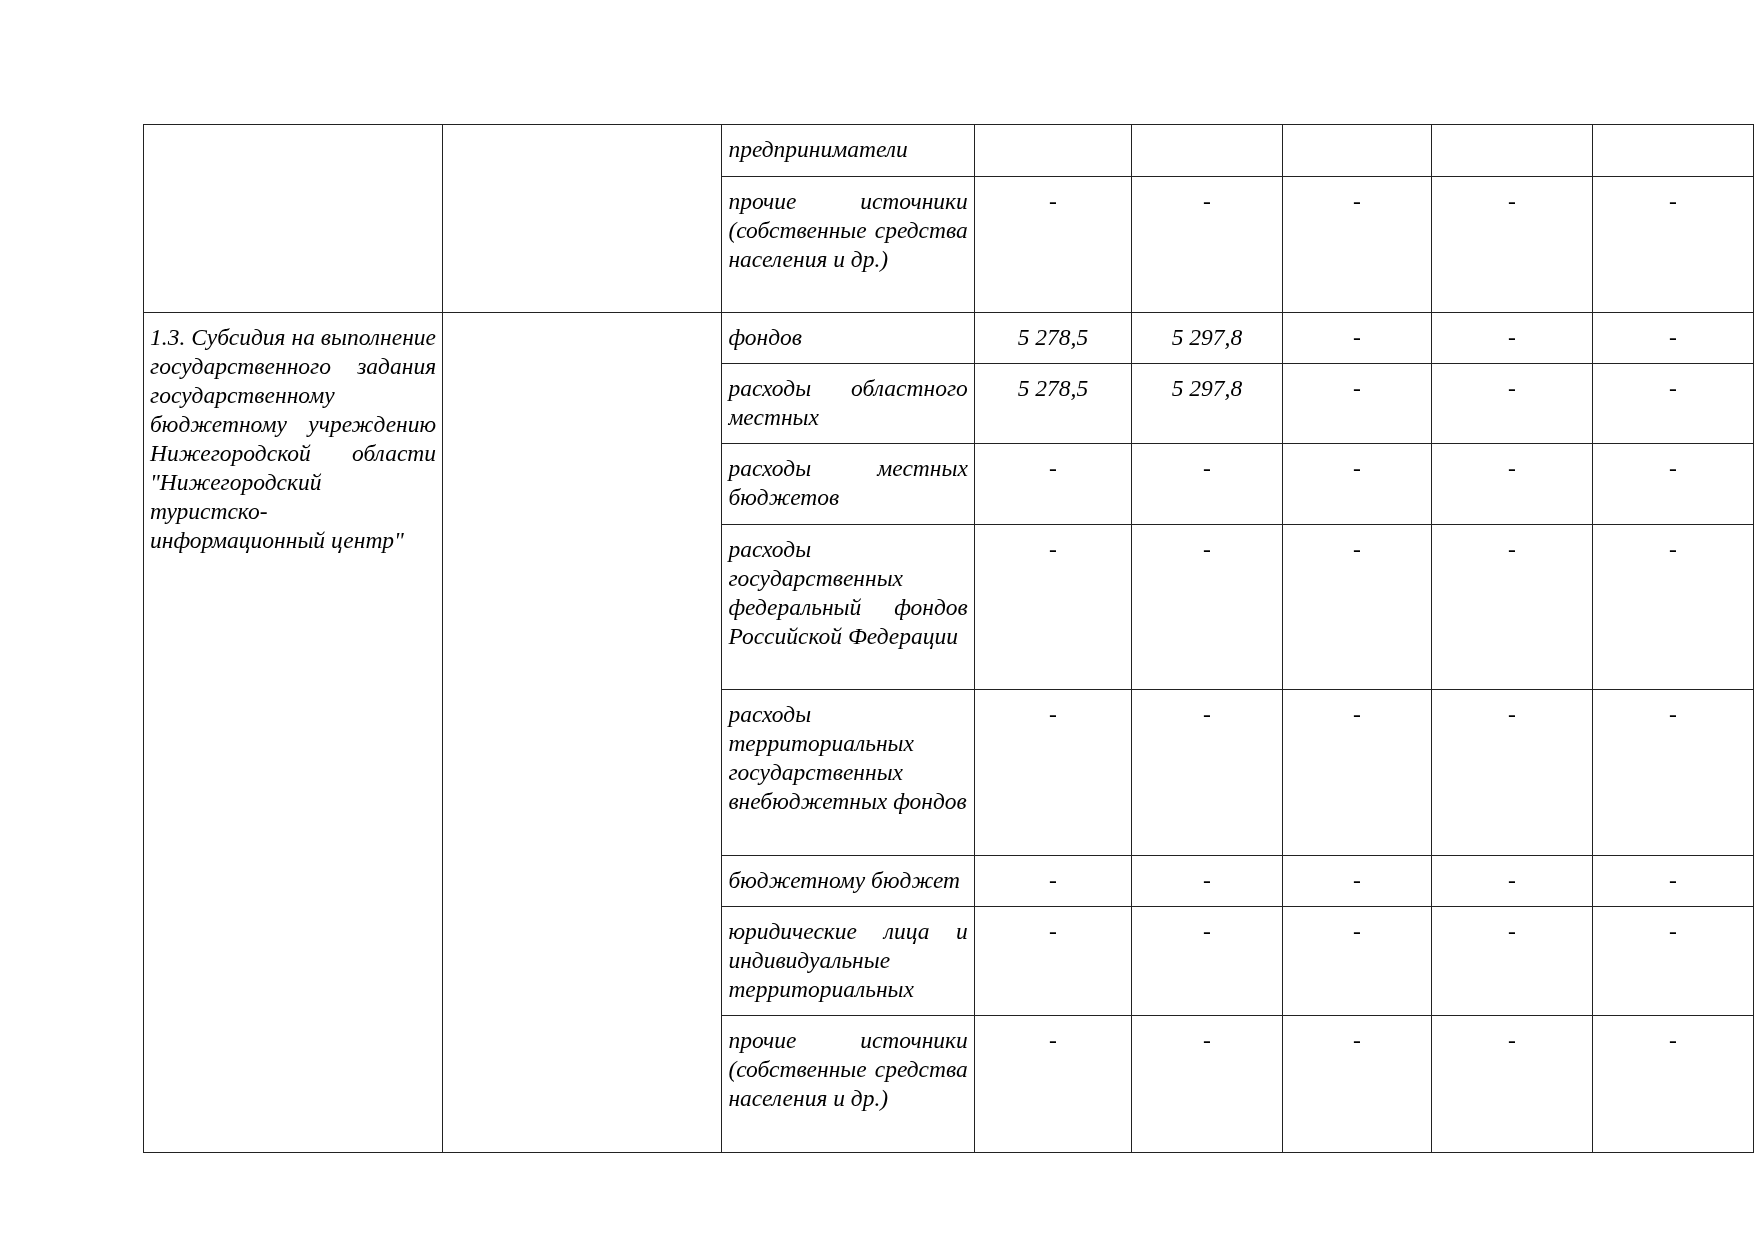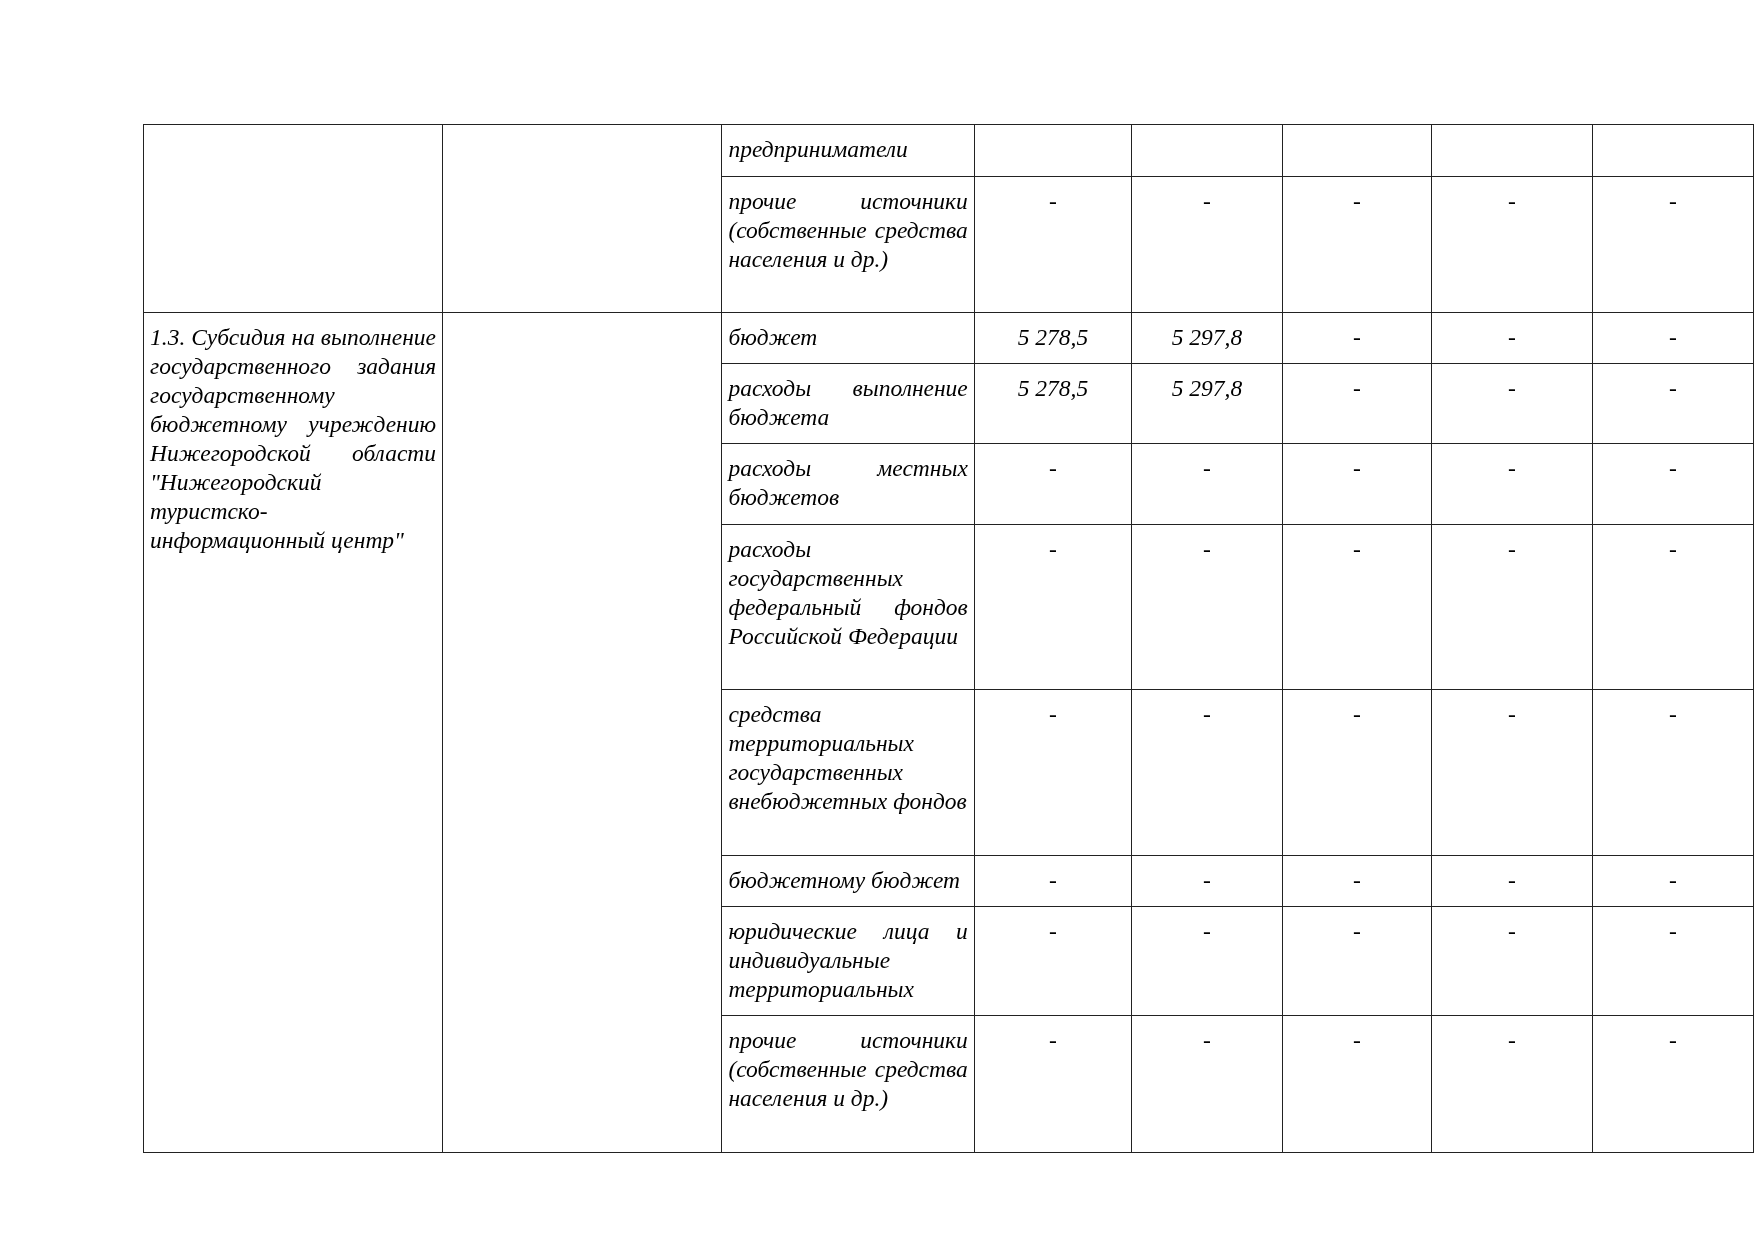--- a/index.html
+++ b/index.html
@@ -44,29 +44,29 @@
       <td class="num">-</td>
       <td class="num">-</td>
       <td class="num">-</td>
       <td class="num">-</td>
       <td class="num">-</td>
     </tr>
 
     <tr style="height:51px">
       <td rowspan="8" class="txt">1.3. Субсидия на выполнение государственного задания государственному бюджетному учреждению Нижегородской области "Нижегородский туристско-информационный центр"</td>
       <td rowspan="8"></td>
-      <td class="txt">бюджет</td>
+      <td class="txt">фондов</td>
       <td class="num">5 278,5</td>
       <td class="num">5 297,8</td>
       <td class="num">-</td>
       <td class="num">-</td>
       <td class="num">-</td>
     </tr>
     <tr style="height:80px">
-      <td class="txt">расходы выполнение бюджета</td>
+      <td class="txt">расходы областного местных</td>
       <td class="num">5 278,5</td>
       <td class="num">5 297,8</td>
       <td class="num">-</td>
       <td class="num">-</td>
       <td class="num">-</td>
     </tr>
     <tr style="height:81px">
       <td class="txt">расходы местных бюджетов</td>
       <td class="num">-</td>
       <td class="num">-</td>
@@ -76,21 +76,21 @@
     </tr>
     <tr style="height:165px">
       <td class="txt">расходы государственных федеральный фондов Российской Федерации</td>
       <td class="num">-</td>
       <td class="num">-</td>
       <td class="num">-</td>
       <td class="num">-</td>
       <td class="num">-</td>
     </tr>
     <tr style="height:166px">
-      <td class="txt">средства территориальных государственных внебюджетных фондов</td>
+      <td class="txt">расходы территориальных государственных внебюджетных фондов</td>
       <td class="num">-</td>
       <td class="num">-</td>
       <td class="num">-</td>
       <td class="num">-</td>
       <td class="num">-</td>
     </tr>
     <tr style="height:51px">
       <td class="txt">бюджетному бюджет</td>
       <td class="num">-</td>
       <td class="num">-</td>

